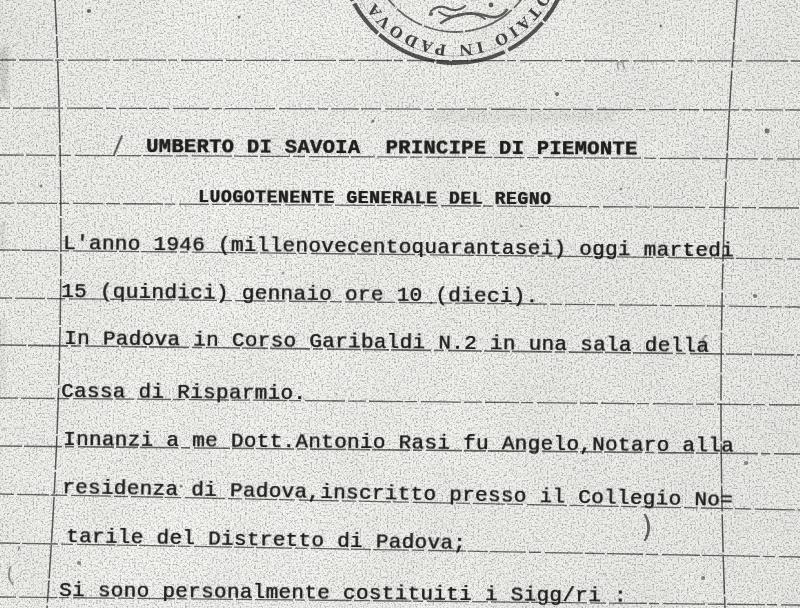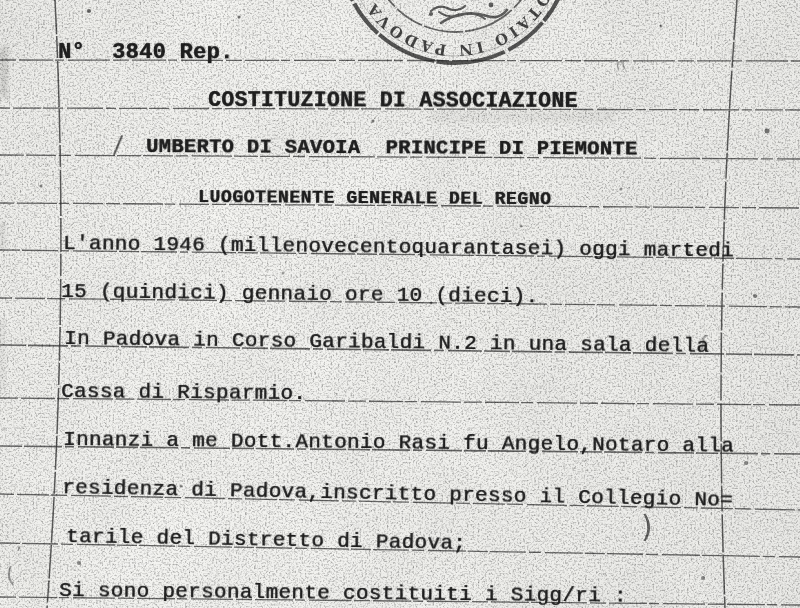--- a/index.html
+++ b/index.html
@@ -111,22 +111,20 @@
         <path stroke-width="2.2" d="M -10 -58 q 8 -7 18 -2 q 8 4 16 -3"></path>
         <circle cx="-36" cy="-57" r="2.4" fill="#2b2b2b" stroke="none"></circle>
         <circle cx="24" cy="-66" r="2" fill="#2b2b2b" stroke="none"></circle>
       </g>
       <text font-family="'DejaVu Serif','DejaVu Sans',serif" font-size="15" font-weight="bold" letter-spacing="3.2" fill="#262626" opacity="0.85">
         <textPath href="#arc" startOffset="28">NOTAIO IN PADOVA ✦</textPath>
       </text>
     </g>
   </svg>
 
-  <div class="tline hdr l1">N°  3840 Rep.</div>
-  <div class="tline hdr l2">COSTITUZIONE DI ASSOCIAZIONE</div>
   <div class="tline hdr l3">UMBERTO DI SAVOIA  PRINCIPE DI PIEMONTE</div>
   <div class="tline hdr l4">LUOGOTENENTE GENERALE DEL REGNO</div>
   <div class="tline l5">L'anno 1946 (millenovecentoquarantasei) oggi martedi</div>
   <div class="tline l6">15 (quindici) gennaio ore 10 (dieci).</div>
   <div class="tline l7">In Padova in Corso Garibaldi N.2 in una sala della</div>
   <div class="tline l8">Cassa di Risparmio.</div>
   <div class="tline l9">Innanzi a me Dott.Antonio Rasi fu Angelo,Notaro alla</div>
   <div class="tline l10">residenza di Padova,inscritto presso il Collegio No=</div>
   <div class="tline l11">tarile del Distretto di Padova;</div>
   <div class="tline l12">Si sono personalmente costituiti i Sigg/ri :</div>

